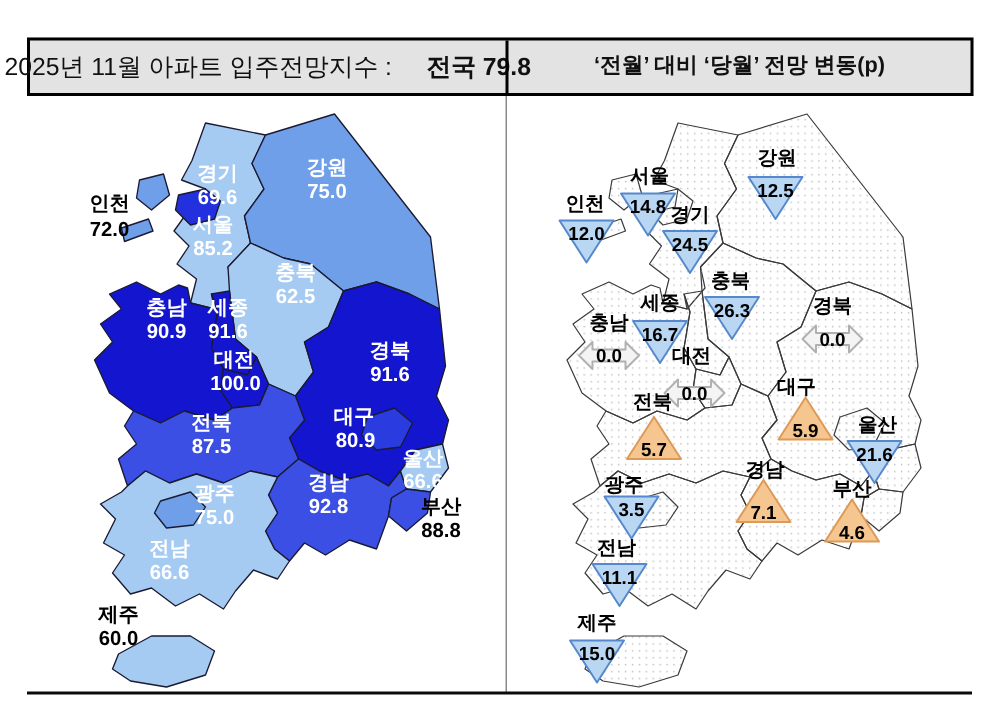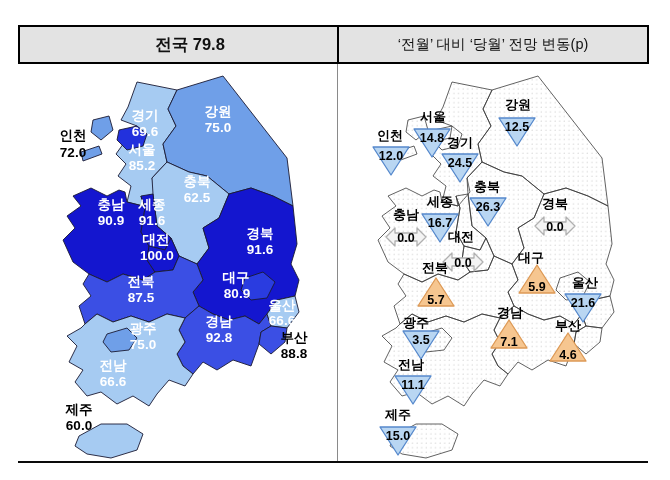--- a/index.html
+++ b/index.html
@@ -7,34 +7,35 @@
     position:relative;width:670px;height:480px;background:#ffffff;overflow:hidden;
     font-family:"Liberation Sans","DejaVu Sans",sans-serif;color:#111;
   }
   .hdr{
     position:absolute;left:18px;top:25px;width:631px;height:39px;
     display:flex;background:#e3e3e3;border:2px solid #000;box-sizing:border-box;
   }
   .hdr-cell{display:flex;align-items:center;justify-content:center;box-sizing:border-box;}
   .hdr-cell.left{width:317px;font-size:16.5px;font-weight:400;white-space:nowrap;}
   .hdr-cell.left .bold{font-weight:700;margin-left:23px;}
-  .hdr-cell.right{flex:1;flex-direction:column;font-size:14.5px;font-weight:400;line-height:1.2;border-left:2px solid #000;text-align:center;}
+  .hdr-cell.right{flex:1;flex-direction:column;font-size:14.5px;font-weight:700;line-height:1.2;border-left:2px solid #000;text-align:center;}
   .divider{position:absolute;left:337px;top:64px;width:1px;height:398px;background:#8a8a8a;}
   .bottom-rule{position:absolute;left:18px;top:461px;width:630px;height:2px;background:#0a0a0a;}
   svg{position:absolute;overflow:visible;}
   #left-map{left:55px;top:74px;}
   #right-map{left:370px;top:74px;}
   svg text{font-family:"Liberation Sans","DejaVu Sans",sans-serif;}
 </style>
 </head>
 <body>
 
 <div class="stage">
   <div class="hdr">
     <div class="hdr-cell left">
+      <span>2025년 11월 아파트 입주전망지수 :</span>
       <span class="bold">전국 79.8</span>
     </div>
     <div class="hdr-cell right">
       <div>‘전월’ 대비 ‘당월’ 전망 변동(p)</div>
     </div>
   </div>
 
   <svg id="left-map" width="260" height="390" viewBox="0 0 260 390" xmlns="http://www.w3.org/2000/svg">
       <polygon points="82,8 122,16 113,35 121,52 108,70 112,88 97,104 100,118 88,132 72,128 76,112 63,102 71,90 61,80 71,66 80,64 82,52 66,46 73,33" fill="#a6cbf2" stroke="#1a1a33" stroke-width="0.9" stroke-linejoin="round"></polygon>
       <polygon points="122,16 168,2 232,84 238,132 218,122 196,114 174,120 152,102 134,98 112,88 108,70 121,52 113,35" fill="#6f9fe8" stroke="#1a1a33" stroke-width="0.9" stroke-linejoin="round"></polygon>

